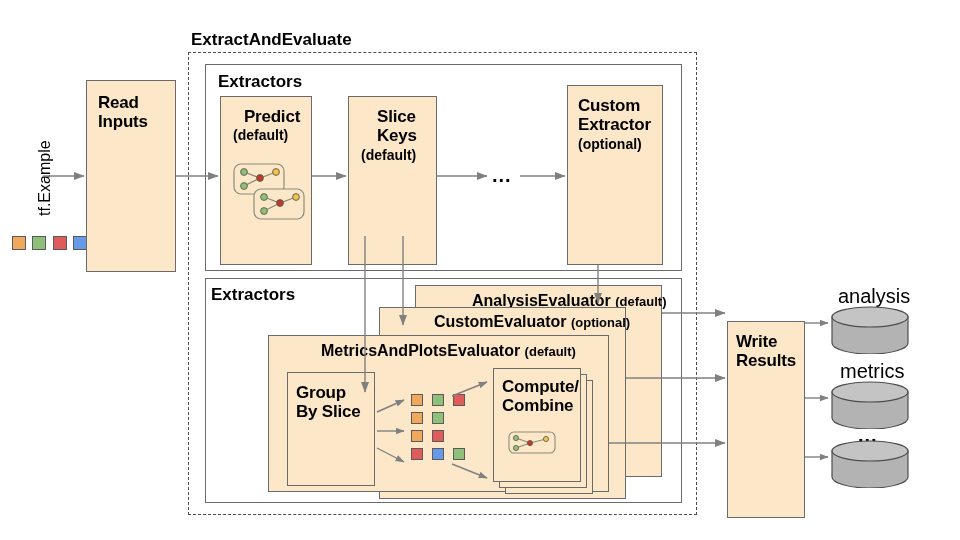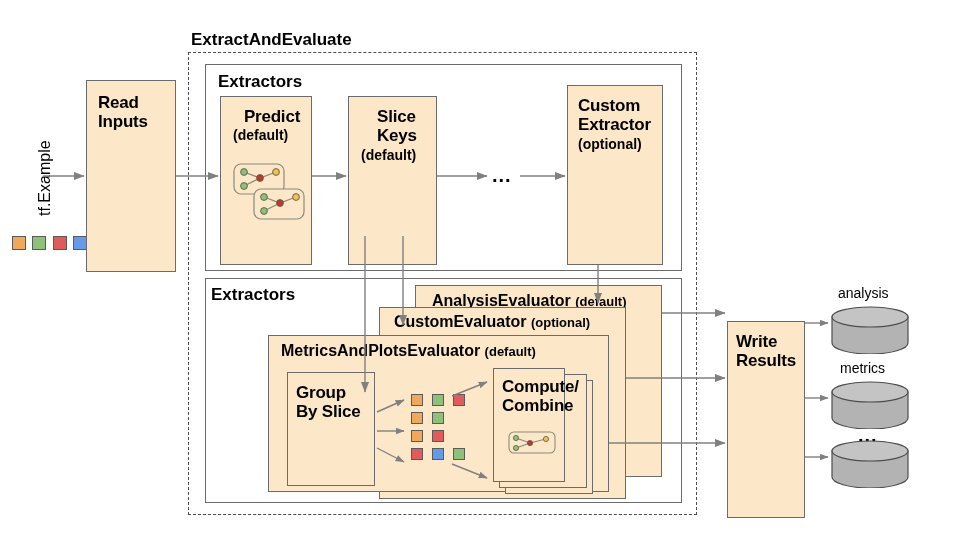--- a/index.html
+++ b/index.html
@@ -14,24 +14,24 @@
   .tanbox{background:#fce8c8;border:1px solid #6b6b6b;}
   .whitebox{background:#ffffff;border:1px solid #6b6b6b;}
   .dashbox{background:transparent;border:1px dashed #4d4d4d;}
 
   
   .boxttl{font-size:17px;font-weight:bold;line-height:1.14;letter-spacing:-0.2px;}
   .boxsub{font-size:14px;font-weight:bold;line-height:1.15;}
 
   .secttl{font-size:17px;font-weight:bold;}
 
-  .evalttl{font-size:16px;font-weight:bold;white-space:nowrap;}
+  .evalttl{font-size:16px;font-weight:bold;white-space:nowrap;margin-left:40px;}
   .evalttl .paren{font-size:13px;font-weight:bold;}
 
-  .plainlabel{font-size:14px;}
+  .plainlabel{font-size:20px;}
 
   
   svg.layer{position:absolute;left:0;top:0;width:960px;height:540px;
             overflow:visible;pointer-events:none;}
 
   
   .chip{position:absolute;width:12px;height:12px;border:1px solid #5a5a5a;}
   .chip.sm{width:10px;height:10px;}
 
   
@@ -140,21 +140,21 @@
       <div class="chip sm" style="left:0;top:36px;background:#F0A95C;"></div>
       <div class="chip sm" style="left:21px;top:36px;background:#E05C5C;"></div>
 
       <div class="chip sm" style="left:0;top:54px;background:#E05C5C;"></div>
       <div class="chip sm" style="left:21px;top:54px;background:#6699E8;"></div>
       <div class="chip sm" style="left:42px;top:54px;background:#8FC07A;"></div>
     </div>
 
     <div class="abs whitebox" style="left:236px;top:44px;width:88px;height:114px;background:#fce8c8;"></div>
     <div class="abs whitebox" style="left:230px;top:38px;width:88px;height:114px;background:#fce8c8;"></div>
-    <div class="abs whitebox" style="left:224px;top:32px;width:72px;height:114px;background:#fce8c8;">
+    <div class="abs whitebox" style="left:224px;top:32px;width:88px;height:114px;background:#fce8c8;">
       <div class="boxttl" style="padding:8px 2px 0 8px;line-height:1.12;">
         <span>Compute/ Combine</span>
       </div>
       <svg style="position:absolute;left:14px;top:62px;" width="50" height="24" viewBox="0 0 50 24">
         <rect x="1" y="1" width="46" height="21" rx="5" fill="none" stroke="#8a8a7a" stroke-width="1.1"></rect>
         <path d="M8 7 L22 12 L38 8" fill="none" stroke="#8a8a7a" stroke-width="1.1"></path>
         <path d="M8 17 L22 12" fill="none" stroke="#8a8a7a" stroke-width="1.1"></path>
         <circle cx="8" cy="7" r="2.6" fill="#8FC07A" stroke="#5a5a4a" stroke-width="0.8"></circle>
         <circle cx="8" cy="17" r="2.6" fill="#8FC07A" stroke="#5a5a4a" stroke-width="0.8"></circle>
         <circle cx="22" cy="12" r="2.6" fill="#C0392B" stroke="#5a5a4a" stroke-width="0.8"></circle>

